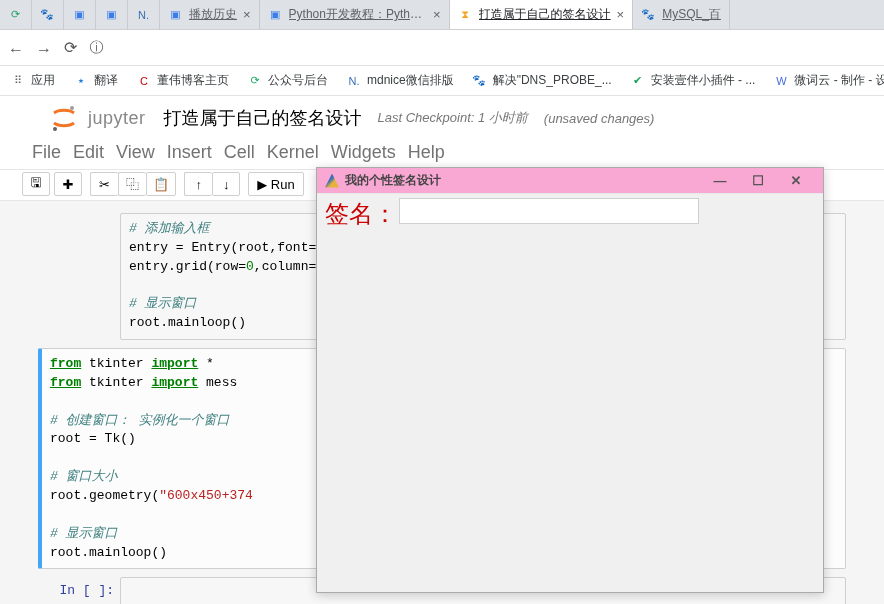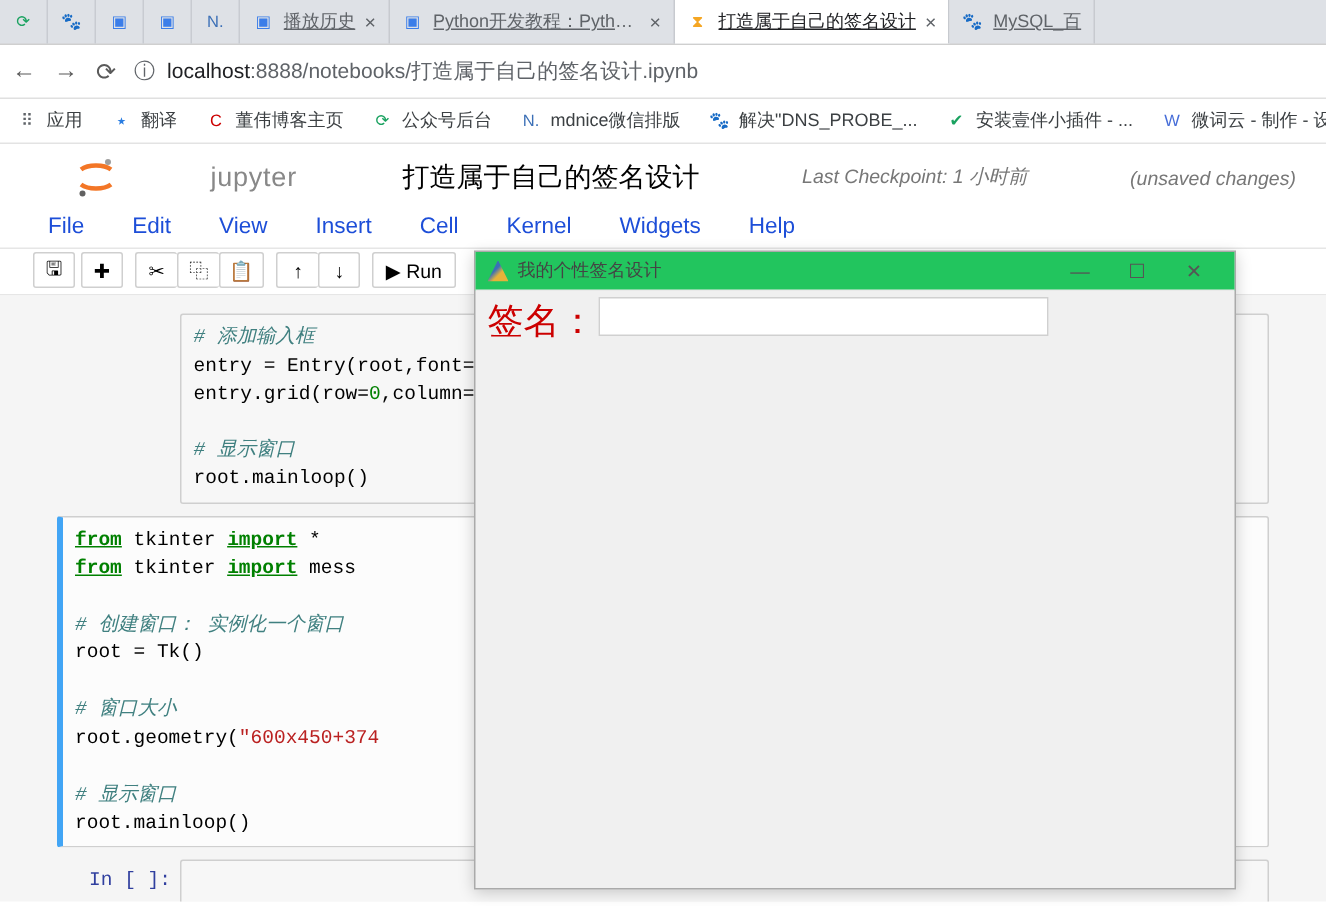--- a/index.html
+++ b/index.html
@@ -85,42 +85,41 @@
       display: inline-flex; align-items: center; justify-content: center;
       font-size: 11px;
     }
 
     
     .jp-header {
       display: flex;
       align-items: center;
       padding: 8px 20px 4px 50px;
       gap: 10px;
-      justify-content: space-between;
     }
     .jp-logo {
       width: 28px; height: 28px;
       position: relative;
     }
     .jp-logo svg { width: 28px; height: 28px; }
     .jp-name {
       font-size: 18px;
       color: #888;
       letter-spacing: .5px;
       margin-right: 8px;
     }
     .nb-title { font-size: 18px; color: #000; }
     .checkpoint { font-size: 13px; color: #777; margin-left: 6px; font-style: italic; }
 
     .jp-menubar {
       display: flex;
-      gap: 32px;
+      gap: 12px;
       padding: 6px 14px 6px 32px;
-      font-size: 15px;
-      color: #1d4ed8;
+      font-size: 18px;
+      color: #737373;
     }
     .jp-menu-item { cursor: pointer; }
 
     .jp-toolbar {
       display: flex;
       align-items: center;
       gap: 2px;
       padding: 2px 14px 4px 22px;
       border-top: 1px solid #e6e6e6;
       border-bottom: 1px solid #e6e6e6;
@@ -189,27 +188,28 @@
       left: 316px;
       top: 167px;
       width: 508px;
       height: 426px;
       background: #f0f0f0;
       border: 1px solid #aaa;
       box-shadow: 0 2px 10px rgba(0,0,0,.2);
     }
     .tk-titlebar {
       height: 26px;
-      background: #22c55e;
+      background: #f9a8d4;
       display: flex;
       align-items: center;
       padding: 0 8px;
       font-size: 12px;
       color: #444;
       border-bottom: 1px solid #e9e9e9;
+      font-weight: bold;
     }
     .tk-feather {
       width: 14px; height: 14px; margin-right: 6px;
       background: linear-gradient(135deg,#3b6fb6 40%, #e6b23a 60%);
       clip-path: polygon(50% 0, 100% 100%, 0 100%);
     }
     .tk-title { flex: 1; }
     .tk-ctl { width: 38px; text-align: center; color: #555; font-size: 13px; cursor: pointer; }
     .tk-body { padding: 4px 8px; display: flex; align-items: flex-start; gap: 2px; }
     .tk-label { font-size: 24px; color: #c00; font-family: "SimSun","宋体",serif; }
@@ -253,23 +253,20 @@
       </div>
     </div>
 </div>
 
 <div class="addr-bar">
   <span class="nav-ico">←</span>
   <span class="nav-ico">→</span>
   <span class="nav-ico">⟳</span>
   <div class="url-box">
     <span>ⓘ</span>
-    <span>
-      <span class="url-host">localhost</span><span class="url-path">:8888</span><span class="url-path">/notebooks/打造属于自己的签名设计.ipynb</span>
-    </span>
   </div>
 </div>
 
 <div class="bookmarks" id="bookmarks">
     <div class="bm-item">
       <span class="bm-ico" style="color:#5f6368">⠿</span>
       <span>应用</span>
     </div>
     <div class="bm-item">
       <span class="bm-ico" style="color:#2a7de1">⭑</span>

